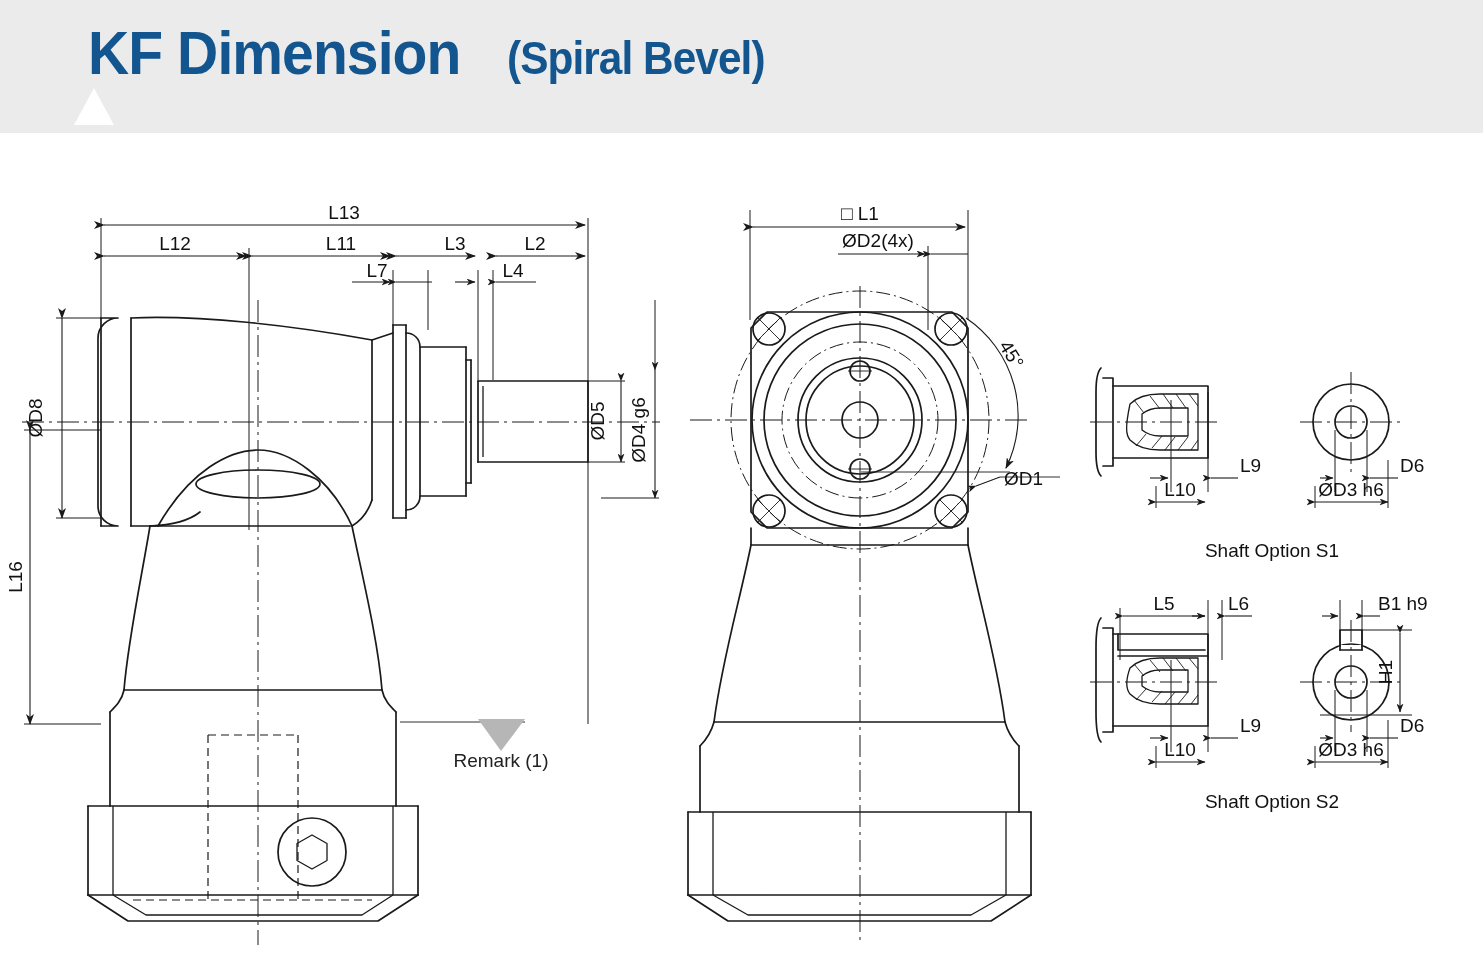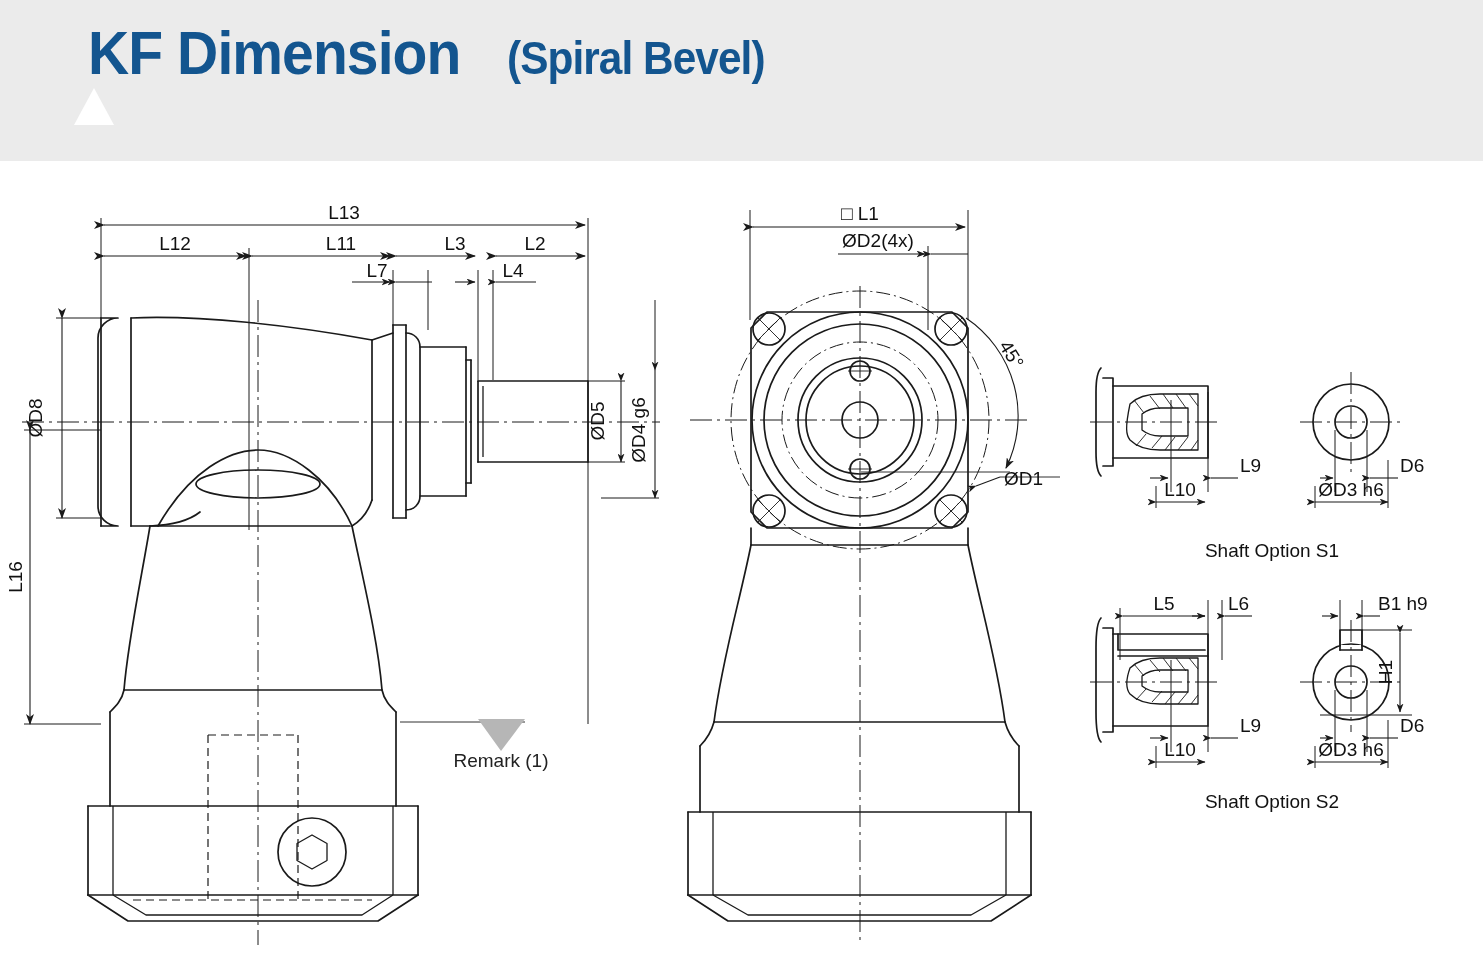--- a/index.html
+++ b/index.html
@@ -1,18 +1,18 @@
 <!DOCTYPE html>
 <html><head>
 <meta charset="utf-8">
 <style>
   html,body{margin:0;padding:0;background:#ffffff;}
   body{width:1483px;height:961px;position:relative;overflow:hidden;
        font-family:"Liberation Sans","DejaVu Sans",sans-serif;color:#111;}
-  #header{position:absolute;left:0;top:0;width:1483px;height:161px;background:#ebebeb;}
+  #header{position:absolute;left:0;top:0;width:1483px;height:133px;background:#ebebeb;}
   #header-notch{position:absolute;left:74px;top:88px;width:0;height:0;
        border-left:20px solid transparent;border-right:20px solid transparent;
        border-bottom:37px solid #ffffff;}
   #title{position:absolute;left:88px;top:22px;white-space:nowrap;
        font-weight:bold;color:#13558f;letter-spacing:-1px;}
   #title .t-main{font-size:62px;line-height:62px;transform:scaleX(0.92);
        display:inline-block;transform-origin:left center;}
   #title .t-sub{font-size:46px;line-height:46px;transform:scaleX(0.92);
        display:inline-block;transform-origin:left center;margin-left:14px;}
   #canvas-wrap{position:absolute;left:0;top:0;width:1274px;height:961px;}

